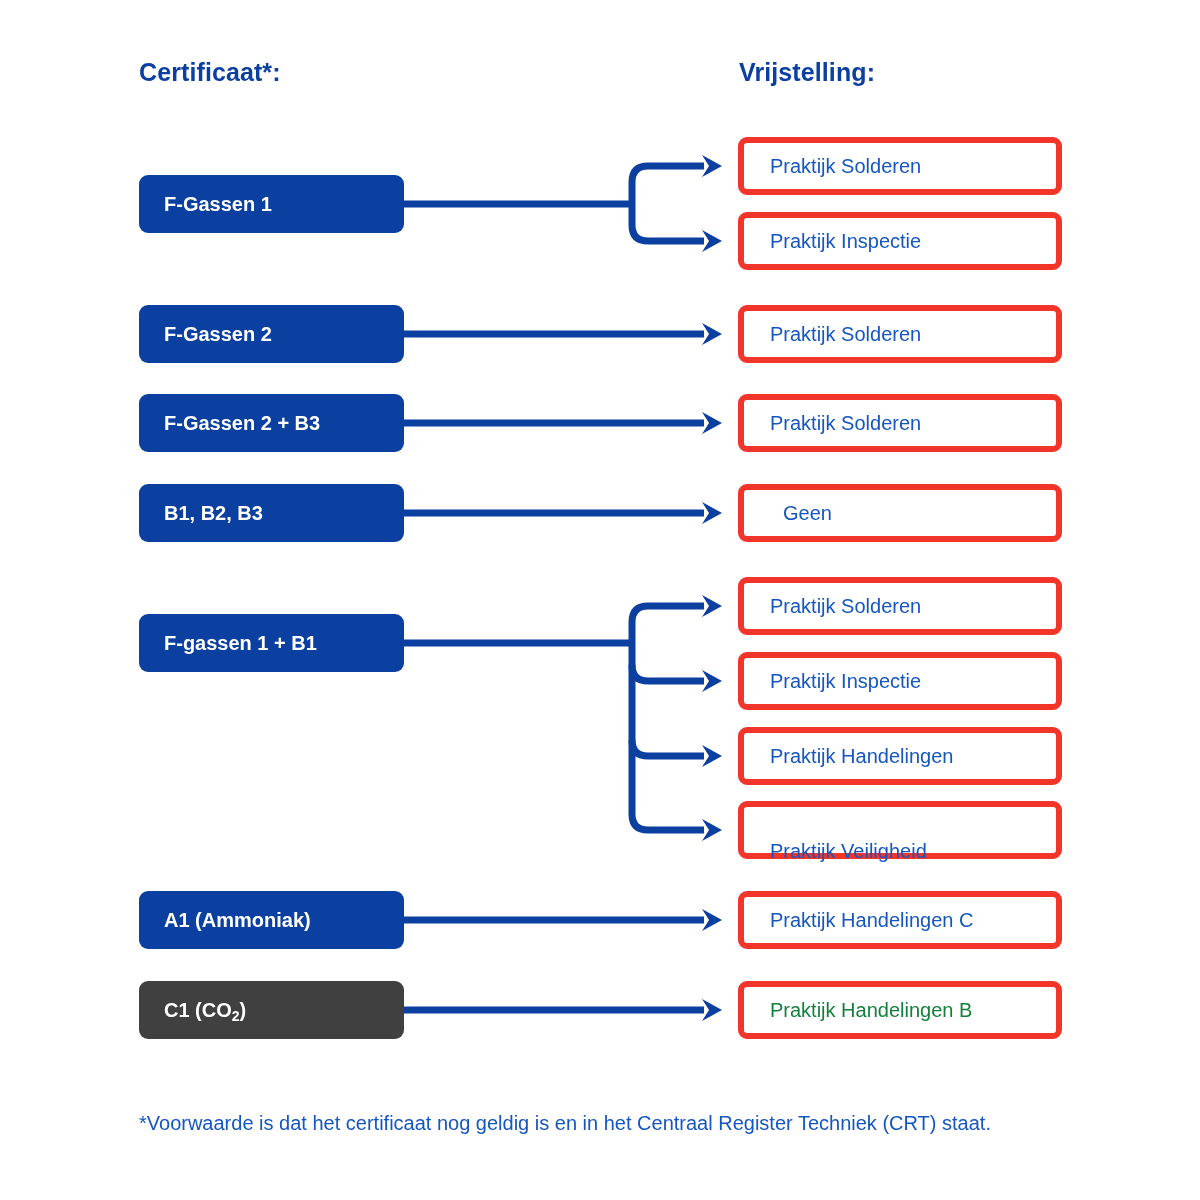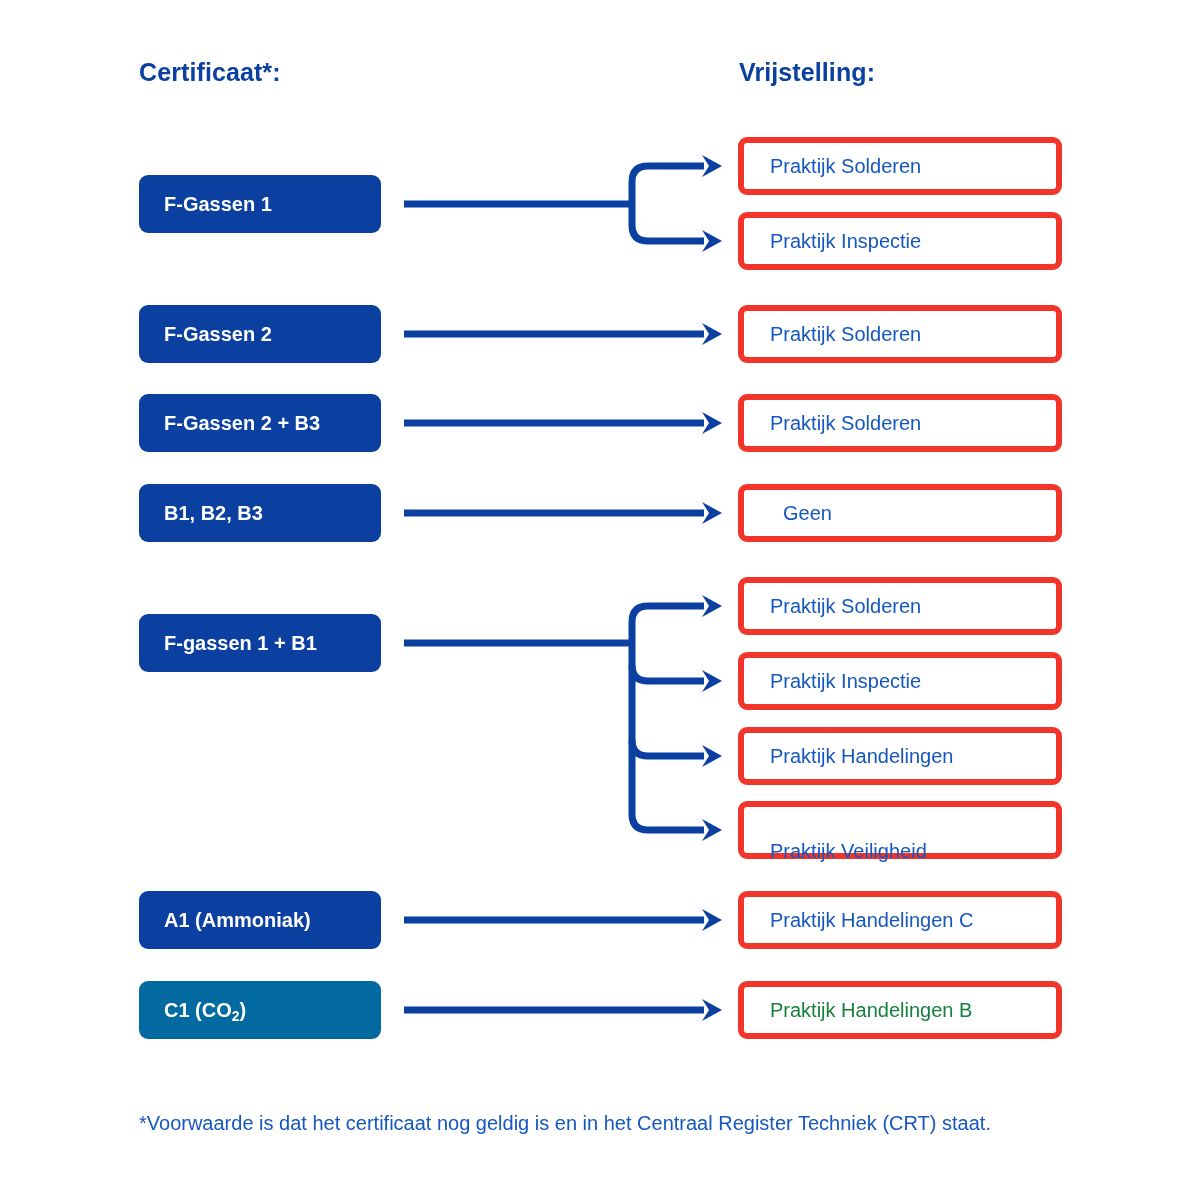--- a/index.html
+++ b/index.html
@@ -18,21 +18,21 @@
     color:#0B3FA0;
     letter-spacing:.1px;
     white-space:nowrap;
   }
   #hdr-cert{left:139px;top:58px;}
   #hdr-vrij{left:739px;top:58px;}
 
   .cert-box{
     position:absolute;
     left:139px;
-    width:242px;
+    width:265px;
     height:58px;
     background:#0B3FA0;
     border-radius:9px;
     display:flex;
     align-items:center;
     box-sizing:border-box;
     padding-left:25px;
   }
   .cert-label{
     color:#ffffff;
@@ -128,21 +128,21 @@
       </div>
       <div class="cert-box" style="top: 484px; background: rgb(11, 63, 160);">
         <div class="cert-label">B1, B2, B3</div>
       </div>
       <div class="cert-box" style="top: 614px; background: rgb(11, 63, 160);">
         <div class="cert-label">F-gassen 1 + B1</div>
       </div>
       <div class="cert-box" style="top: 891px; background: rgb(11, 63, 160);">
         <div class="cert-label">A1 (Ammoniak)</div>
       </div>
-      <div class="cert-box" style="top: 981px; background: #0369a1;">
+      <div class="cert-box" style="top: 981px; background: #404040;">
         <div class="cert-label">C1 (CO<sub>2</sub>)</div>
       </div>
     </div>
 
   <div id="exempt-boxes">
       <div class="exempt-box" style="top: 137px; border-color: rgb(241, 53, 43);">
         <div class="exempt-label" style="color: rgb(21, 87, 191);">Praktijk Solderen</div>
       </div>
       <div class="exempt-box" style="top: 212px; border-color: rgb(241, 53, 43);">
         <div class="exempt-label" style="color: rgb(21, 87, 191);">Praktijk Inspectie</div>

